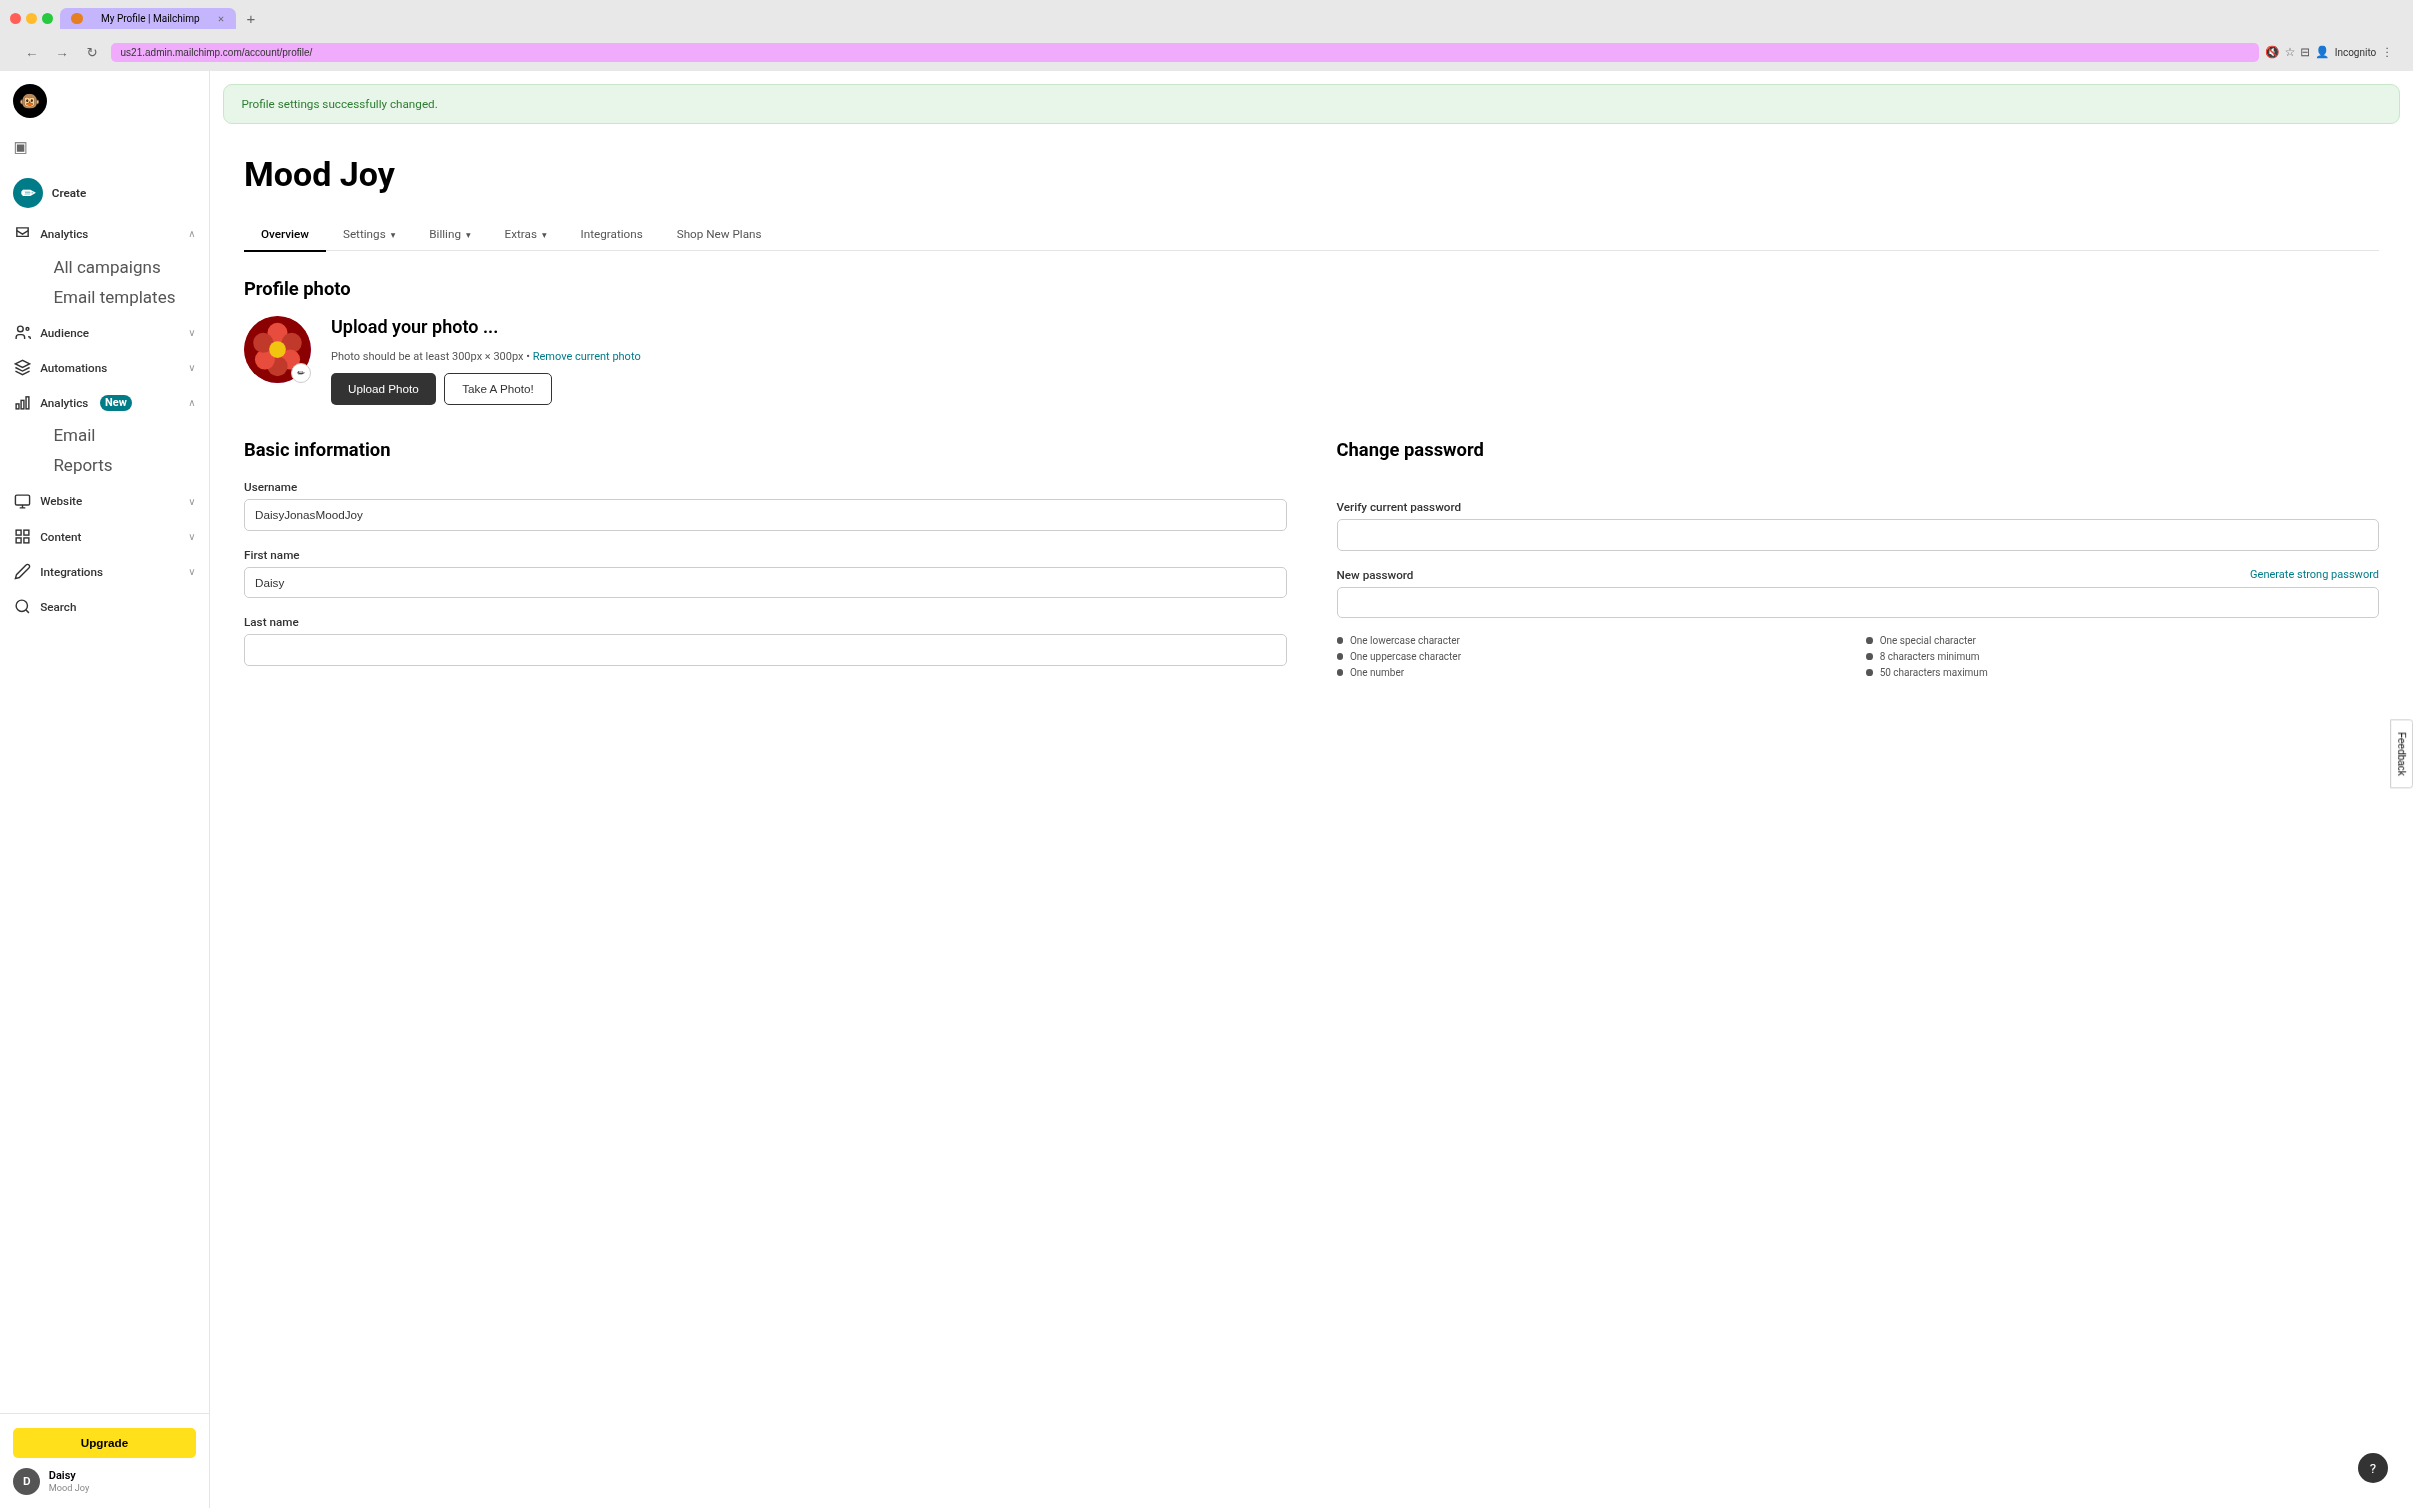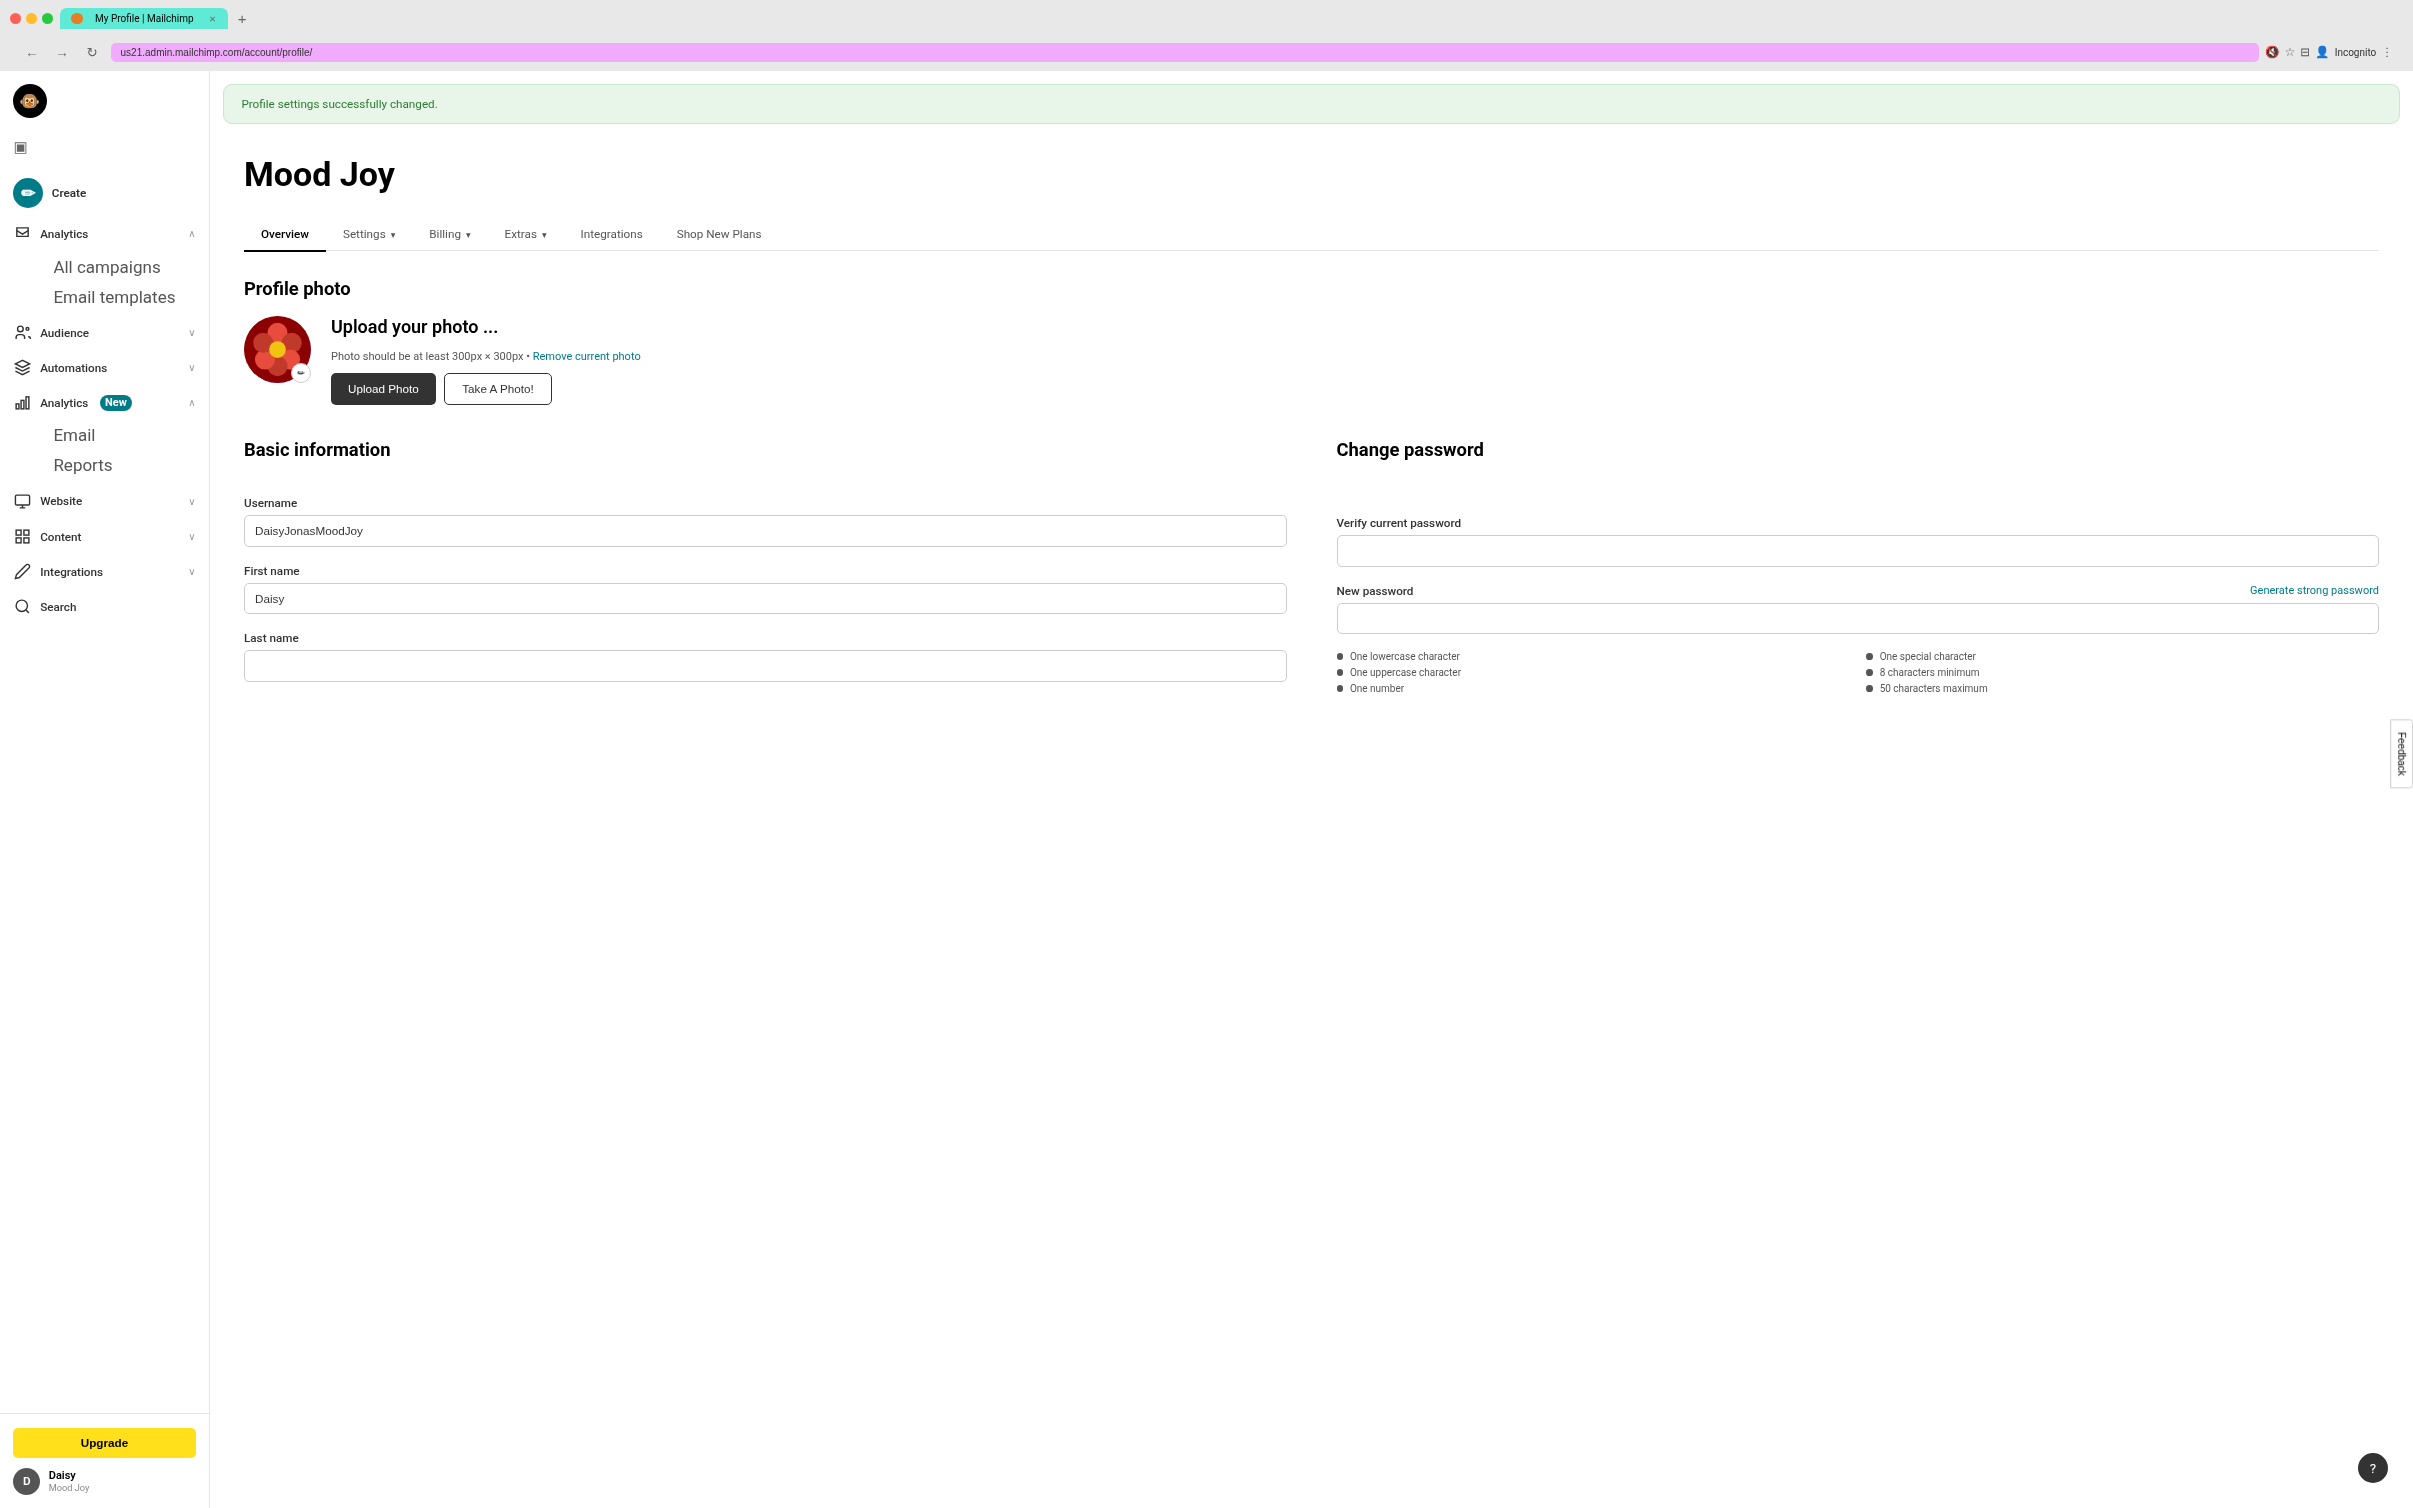--- a/index.html
+++ b/index.html
@@ -7,21 +7,21 @@
 
     
     .browser-chrome { background: #e8e8e8; padding: 6.7px 10px 0; flex-shrink: 0; }
     .browser-top { display: flex; align-items: center; gap: 6.7px; margin-bottom: 6.7px; }
     .traffic-lights { display: flex; gap: 5px; }
     .tl { width: 11px; height: 11px; border-radius: 50%; }
     .tl-red { background: #ff5f57; }
     .tl-yellow { background: #febc2e; }
     .tl-green { background: #28c840; }
     .tab-bar { display: flex; align-items: center; gap: 3.4px; }
-    .tab { background: #5eead4; border-radius: 6.7px 6.7px 0 0; padding: 5px 11.7px; font-size: 10px; display: flex; align-items: center; gap: 12px; min-width: 168px; }
+    .tab { background: #c4b5fd; border-radius: 6.7px 6.7px 0 0; padding: 5px 11.7px; font-size: 10px; display: flex; align-items: center; gap: 18px; min-width: 168px; }
     .tab-favicon { width: 11.7px; height: 11.7px; background: #e67e22; border-radius: 50%; display: inline-block; }
     .tab-close { margin-left: auto; font-size: 8.4px; color: #666; }
     .tab-new { background: none; border: none; font-size: 15px; color: #666; cursor: pointer; padding: 3.4px 6.7px; }
     .address-bar { background: #e8e8e8; padding: 3.4px 10px 6.7px; display: flex; align-items: center; gap: 6.7px; }
     .nav-btn { background: none; border: none; font-size: 13.4px; color: #666; cursor: pointer; width: 23.5px; height: 23.5px; display: flex; align-items: center; justify-content: center; border-radius: 3.4px; }
     .url-bar { flex: 1; background: #f0abfc; border: none; border-radius: 5px; padding: 4.2px 10px; font-size: 10px; color: #333; }
     .browser-actions { display: flex; gap: 5px; align-items: center; }
     .browser-action-icon { color: #555; font-size: 11.7px; cursor: pointer; }
 
     
@@ -71,21 +71,21 @@
     .photo-info { flex: 1; }
     .photo-title { font-size: 18px; font-weight: 600; margin-bottom: 13px; }
     .photo-desc { font-size: 11px; color: #555; margin-bottom: 10px; }
     .photo-link { color: #007c89; text-decoration: none; cursor: pointer; }
     .photo-buttons { display: flex; gap: 8.4px; }
     .btn-primary { background: #333; color: #fff; border: none; padding: 8.4px 17px; border-radius: 5px; font-size: 11.7px; font-weight: 500; cursor: pointer; }
     .btn-secondary { background: #fff; color: #333; border: 1.7px solid #333; padding: 8.4px 17px; border-radius: 5px; font-size: 11.7px; font-weight: 500; cursor: pointer; }
 
     
     .two-col { display: grid; grid-template-columns: 1fr 1fr; gap: 50px; }
-    .form-section-title { font-size: 18.4px; font-weight: 700; color: #000; margin-bottom: 36px; }
+    .form-section-title { font-size: 18.4px; font-weight: 700; color: #000; margin-bottom: 20px; }
     .form-group { margin-bottom: 17px; }
     .form-label { font-size: 11.7px; font-weight: 500; color: #333; margin-bottom: 5px; display: block; }
     .form-input { width: 100%; border: 0.8px solid #ccc; border-radius: 5px; padding: 8.4px 10px; font-size: 11.7px; color: #333; outline: none; }
     
     
     .password-header { display: flex; justify-content: space-between; align-items: flex-start; margin-bottom: 20px; }
     .generate-link { color: #007c89; text-decoration: none; font-size: 11px; cursor: pointer; }
     .password-requirements { display: grid; grid-template-columns: 1fr 1fr; gap: 5px 17px; margin-top: 10px; }
     .req-item { display: flex; align-items: center; gap: 6.7px; font-size: 10px; color: #555; }
     .req-dot { width: 6.7px; height: 6.7px; border-radius: 50%; background: #555; flex-shrink: 0; }

